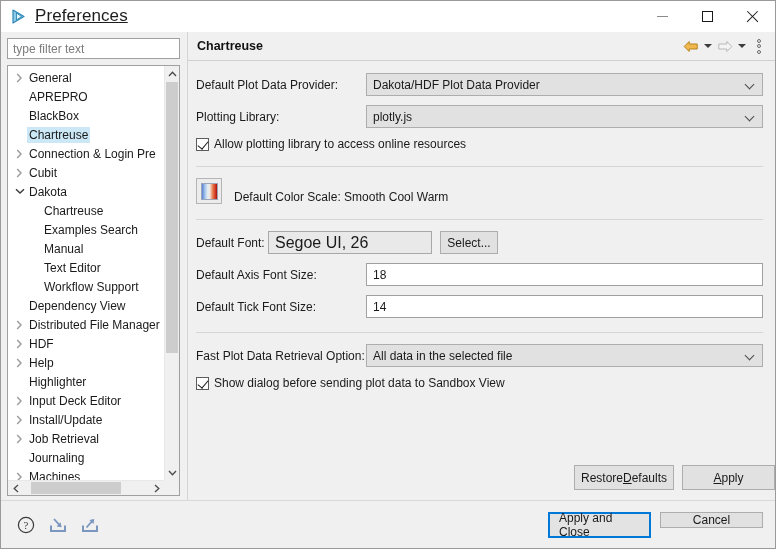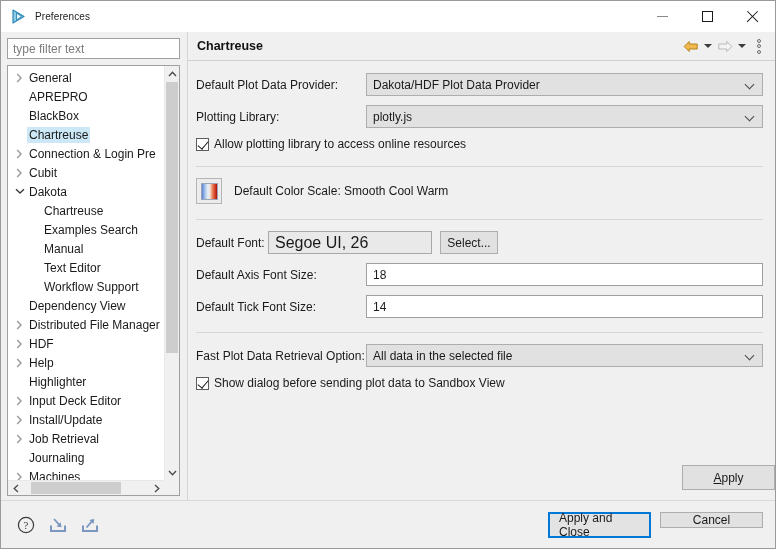--- a/index.html
+++ b/index.html
@@ -24,21 +24,21 @@
   
   .titlebar {
     height: 31px; min-height:31px;
     background: #ffffff;
     display: flex; align-items: center;
     border-bottom: 1px solid #ffffff;
     position: relative;
   }
   .app-icon { margin-left: 9px; width: 18px; height: 18px; display:flex; align-items:center; justify-content:center; }
   .title-text {
-    margin-left: 7px; font-size: 10px; color: #1c1c1c; letter-spacing: .1px;
+    margin-left: 7px; font-size: 17px; color: #1c1c1c; letter-spacing: .1px; text-decoration: underline;
   }
   .winbtns { margin-left: auto; display:flex; height:31px; }
   .winbtn {
     width: 45px; height: 31px; display:flex; align-items:center; justify-content:center;
     cursor: default;
   }
   .glyph-min { width:11px; height:1px; background:#8a8a8a; }
   .glyph-max { width:11px; height:11px; border:1.4px solid #1a1a1a; }
   .glyph-close { position:relative; width:13px; height:13px; }
   .glyph-close:before, .glyph-close:after {
@@ -179,21 +179,21 @@
   }
   .chk.on:after {
     content:""; position:absolute; left:3px; top:0px; width:5px; height:9px;
     border-right:1.7px solid #1b1b1b; border-bottom:1.7px solid #1b1b1b;
     transform: rotate(40deg);
   }
   .checkrow .clab { font-size:12px; }
 
   .sep { height:1px; background:#d6d6d6; margin: 5px 0 11px 0; }
 
-  .colorscale-row { display:flex; align-items:center; margin-bottom:10px; }
+  .colorscale-row { display:flex; align-items:flex-end; margin-bottom:10px; }
   .cs-btn {
     width:26px; height:26px; border:1px solid #b5b5b5; background:#ececec;
     display:flex; align-items:center; justify-content:center; cursor:default;
   }
   .cs-img {
     width:17px; height:17px;
     background: linear-gradient(to right, #5a7fd6 0%, #9fc0e8 18%, #e4ecf5 38%, #f3e6e0 52%, #e8794c 72%, #c92d1a 92%, #9e1208 100%);
     border:1px solid #9aa6b8;
   }
   .cs-label { margin-left:12px; font-size:12px; }
@@ -525,20 +525,25 @@
             <span class="chev"></span>
           </div>
         </div>
 
         <div class="checkrow">
           <span class="chk on"></span>
           <span class="clab">Show dialog before sending plot data to Sandbox View</span>
         </div>
 
         <div class="bottom-btns">
+          <div class="btn btn-restore">
+            <span>Restore </span>
+              <span class="mn">D</span>
+              <span>efaults</span>
+          </div>
           <div class="btn btn-apply">
             <span class="mn">A</span>
               <span>pply</span>
           </div>
         </div>
 
       </div>
     </div>
   </div>
 

